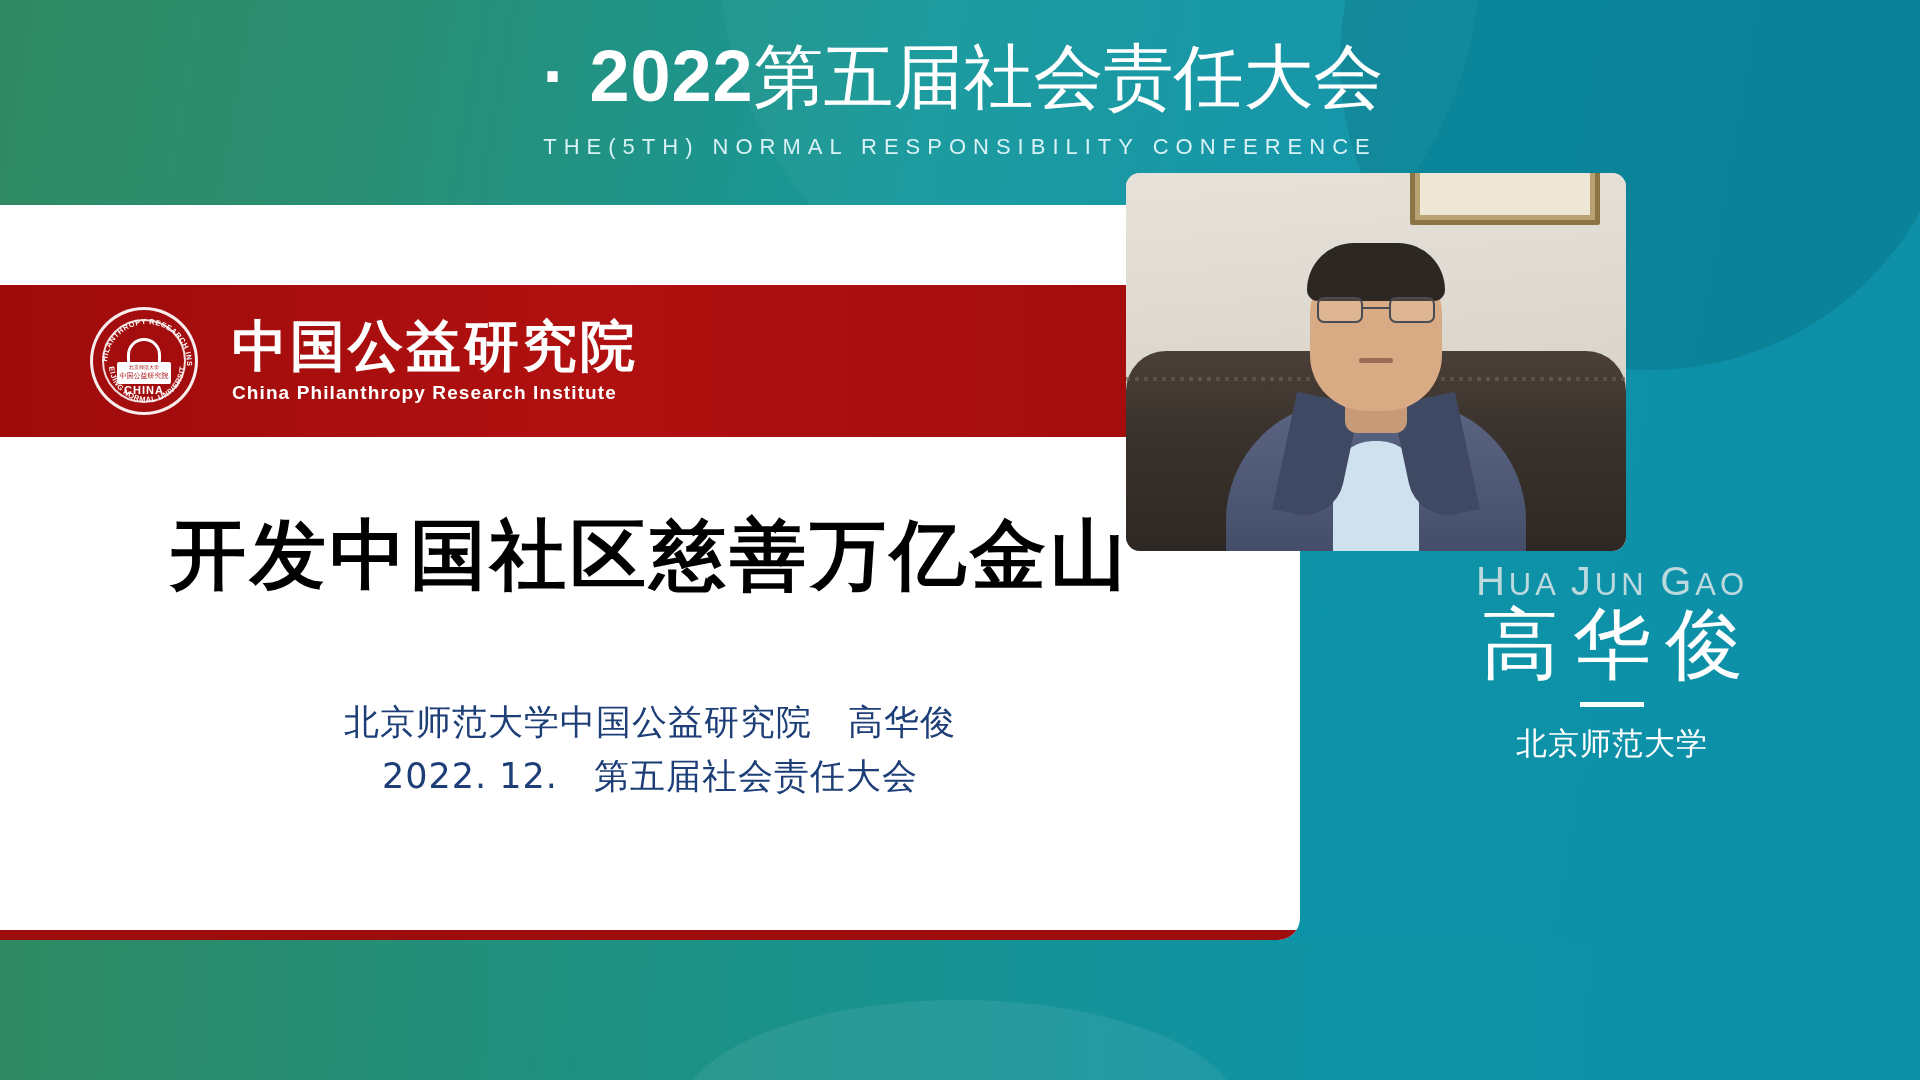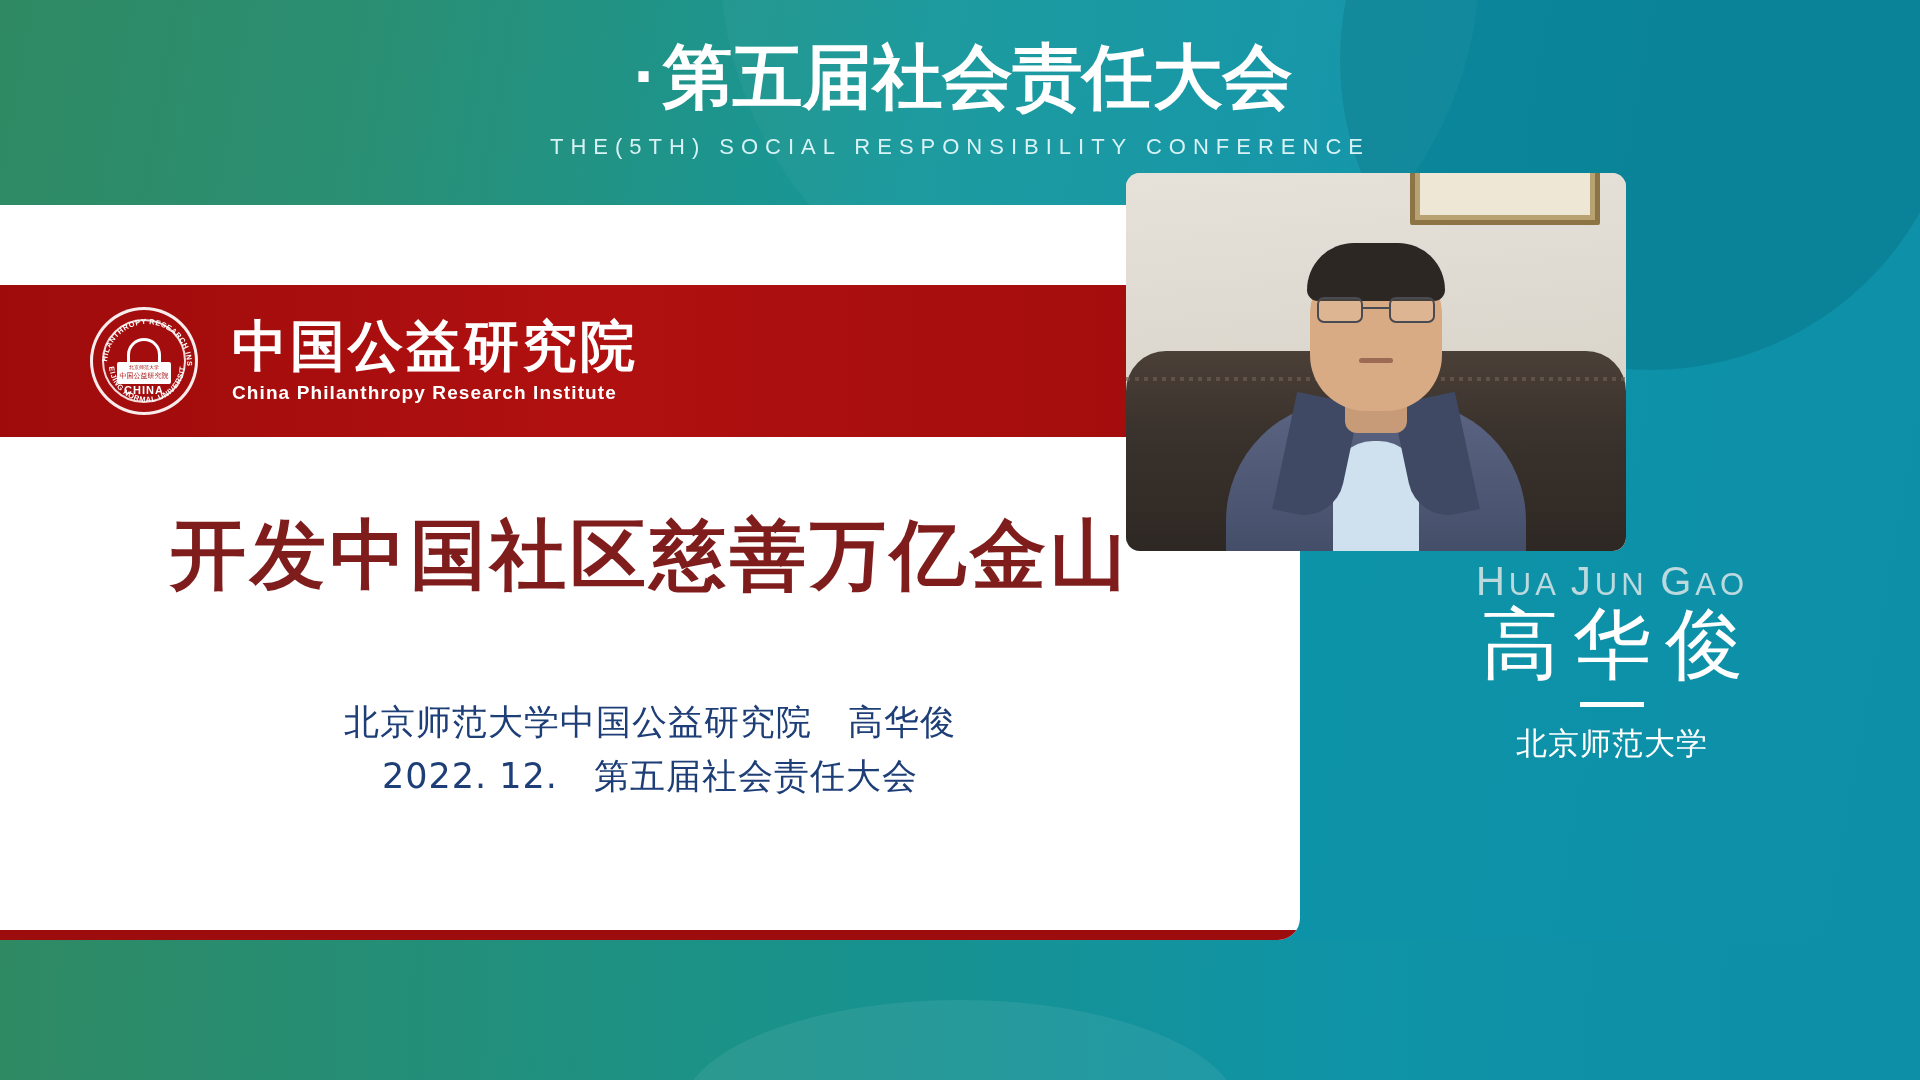--- a/index.html
+++ b/index.html
@@ -28,21 +28,21 @@
     display:flex; flex-direction:column; align-items:center; justify-content:flex-start;
     padding-top:40px; z-index:5;
   }
   #banner-title{
     color:#ffffff; font-weight:bold; letter-spacing:-1px;
     font-size:72px; line-height:1; white-space:nowrap;
     display:flex; align-items:baseline;
   }
   #banner-title .lat{ font-family:"Liberation Sans",sans-serif; font-weight:bold; letter-spacing:1px; }
   #banner-title .dot{ padding:0 6px; }
-  #banner-title .cjk{ font-family:"DejaVu Sans",sans-serif; font-weight:bold; letter-spacing:0px; font-size:70px; }
+  #banner-title .cjk{ font-family:"DejaVu Sans",sans-serif; font-weight:normal; letter-spacing:0px; font-size:70px; }
   #banner-sub{
     margin-top:22px; color:#d8f2f6; font-size:22px; letter-spacing:7px;
     white-space:nowrap; font-weight:400;
   }
 
   
   #slide{
     position:absolute; left:0px; top:205px; width:1300px; height:735px;
     background:#ffffff; border-radius:0 22px 22px 0; overflow:hidden;
     box-shadow:0 0 0 0 rgba(0,0,0,0);
@@ -91,21 +91,21 @@
     color:#ffffff; font-size:55px; font-weight:bold; letter-spacing:3px;
     font-family:"DejaVu Sans",sans-serif; line-height:1.05; white-space:nowrap;
   }
   #logo-en{
     color:#ffffff; font-size:19px; font-weight:bold; letter-spacing:1.1px;
     margin-top:6px; white-space:nowrap;
   }
 
   #slide-title{
     position:absolute; left:0; right:0; top:300px; text-align:center;
-    color:#7f1d1d; font-size:76px; font-weight:bold; letter-spacing:4px;
+    color:#000000; font-size:76px; font-weight:bold; letter-spacing:4px;
     font-family:"DejaVu Sans",sans-serif; white-space:nowrap;
   }
   #slide-meta{
     position:absolute; left:0; right:0; top:490px; text-align:center;
     color:#1d3e77; font-family:"DejaVu Sans",sans-serif;
   }
   #slide-meta .line{ font-size:35px; letter-spacing:1px; line-height:1.55; white-space:nowrap; }
   #slide-footer-bar{
     position:absolute; left:0; bottom:0; width:1300px; height:10px;
     background:#9d0d0d; border-radius:0 0 16px 0;
@@ -218,23 +218,24 @@
 <body>
 
 <div id="stage">
 
   <div id="banner-arc"></div>
   <div id="banner-arc2"></div>
 
   <div id="banner">
     <div id="banner-title">
       <span class="dot">·</span>
+      <span class="lat" style="padding-left:18px;">2022</span>
       <span class="cjk">第五届社会责任大会</span>
     </div>
-    <div id="banner-sub">THE(5TH) SOCIAL RESPONSIBILITY CONFERENCE</div>
+    <div id="banner-sub">THE(5TH) NORMAL RESPONSIBILITY CONFERENCE</div>
   </div>
 
   <div id="slide">
 
     <div id="slide-redband">
       <div id="logo-wrap">
 
         <div id="logo-seal">
           <div class="ring2"></div>
           <svg class="arc-text" viewBox="0 0 108 108">

